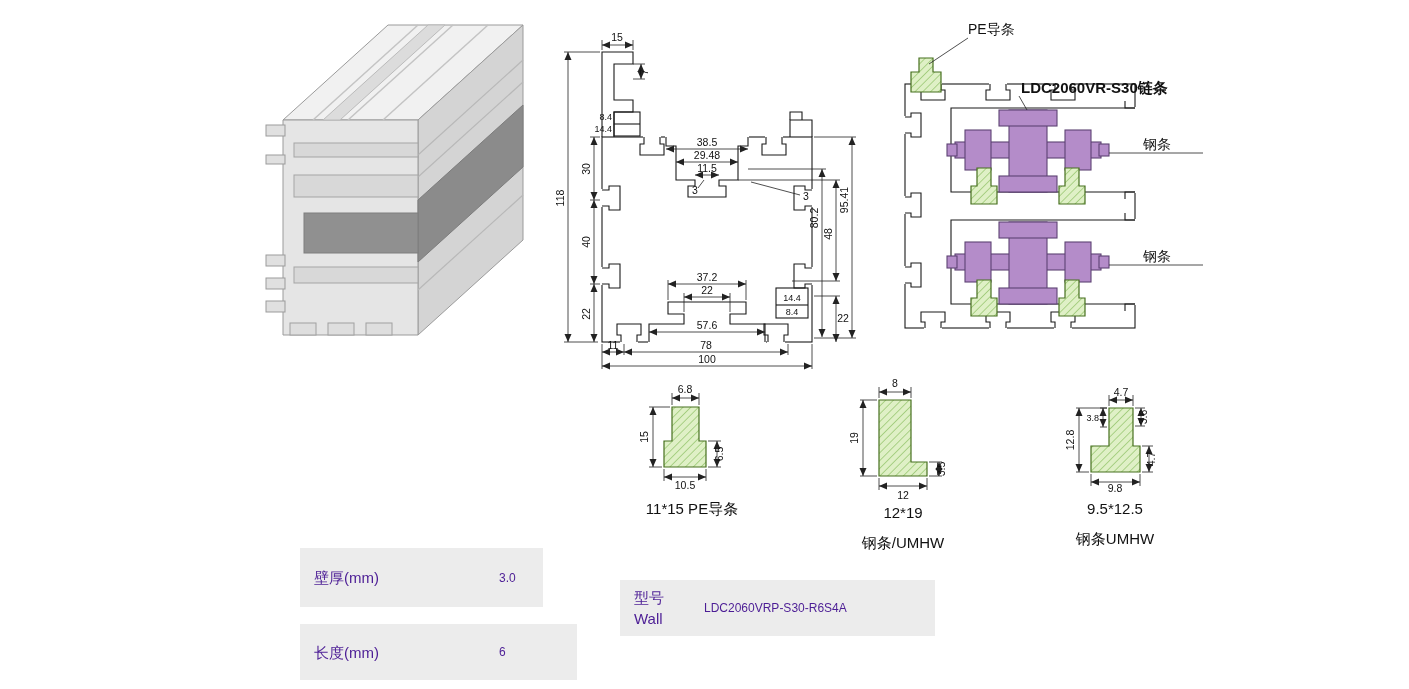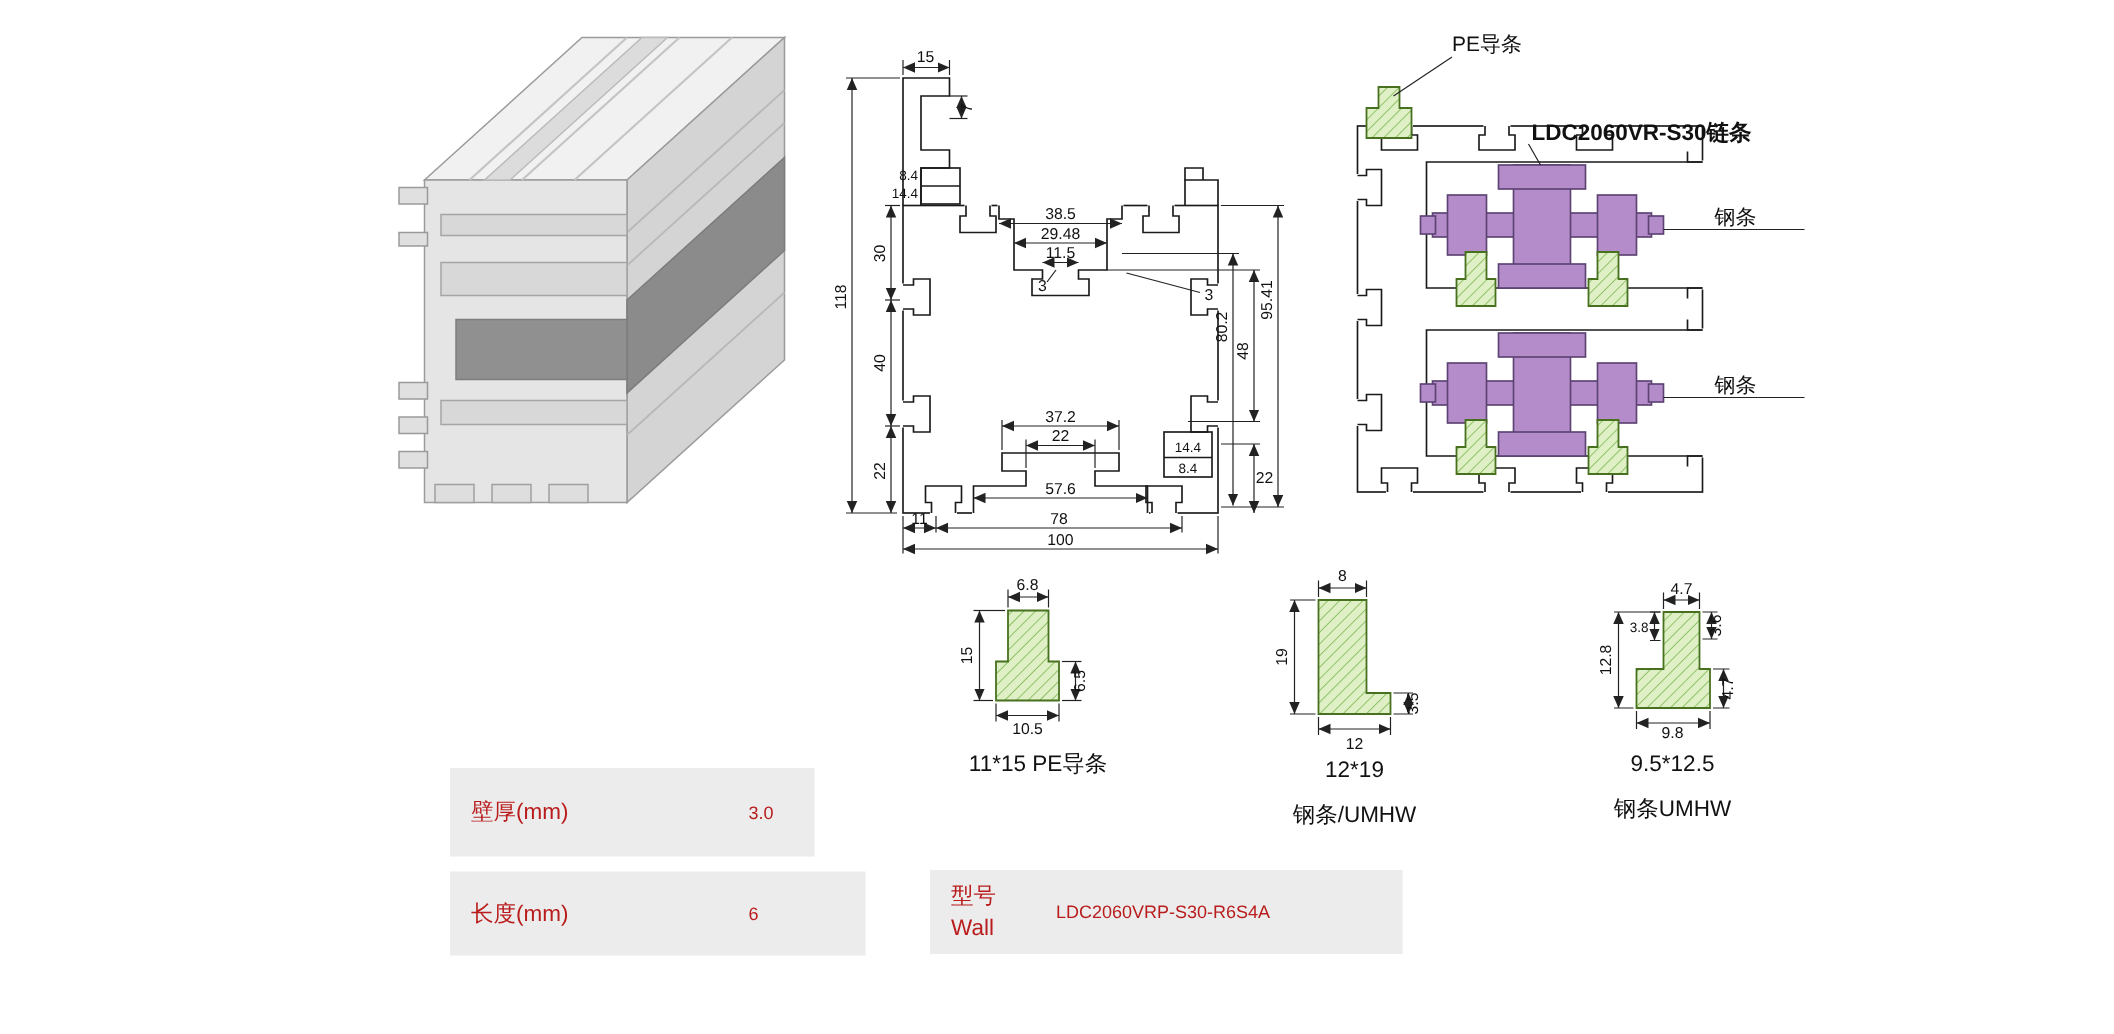--- a/index.html
+++ b/index.html
@@ -1,18 +1,18 @@
 <!DOCTYPE html>
 <html><head>
 <meta charset="utf-8">
 <style>
   *{margin:0;padding:0;box-sizing:border-box}
   html,body{background:#fff}
   #canvas{position:relative;width:1409px;height:689px;background:#fff;overflow:hidden;
-          font-family:"Liberation Sans",sans-serif;color:#b91c1c}
+          font-family:"Liberation Sans",sans-serif;color:#4c1d95}
   .abs{position:absolute}
   svg text{font-family:"Liberation Sans",sans-serif;fill:#111}
   .d{font-size:10.5px;text-anchor:middle}
   .s{font-size:9px;text-anchor:middle}
   .se{font-size:9px;text-anchor:end}
   .cap{font-size:15px;text-anchor:middle}
   .callout{font-size:14px}
   .callout-b{font-size:15px;font-weight:bold}
   .lines{fill:none;stroke:#1a1a1a;stroke-width:1.1}
   .er-g rect{fill:#fff;stroke:none}
@@ -341,28 +341,28 @@
     <text class="d" x="64" y="8">4.7</text>
     <text class="se" x="42" y="33">3.8</text>
     <text class="d" transform="rotate(-90 90 29)" x="90" y="29">3.6</text>
     <text class="d" transform="rotate(-90 17 52)" x="17" y="52">12.8</text>
     <text class="d" transform="rotate(-90 98 71)" x="98" y="71">4.7</text>
     <text class="d" x="58" y="104">9.8</text>
     <text class="cap" x="58" y="126">9.5*12.5</text>
     <text class="cap" x="58" y="156">钢条UMHW</text>
   </svg>
 
-  <div class="spec" style="left:300px;top:512px;width:243px;height:59px">
+  <div class="spec" style="left:300px;top:548px;width:243px;height:59px">
     <div class="spec-labels">
       <div>壁厚(mm)</div>
     </div>
     <div class="spec-value">3.0</div>
   </div>
 
-  <div class="spec" style="left:300px;top:581px;width:277px;height:56px">
+  <div class="spec" style="left:300px;top:624px;width:277px;height:56px">
     <div class="spec-labels">
       <div>长度(mm)</div>
     </div>
     <div class="spec-value">6</div>
   </div>
 
   <div class="spec" style="left:620px;top:580px;width:315px;height:56px">
     <div class="spec-labels narrow">
       <div>型号</div>
       <div>Wall</div>

